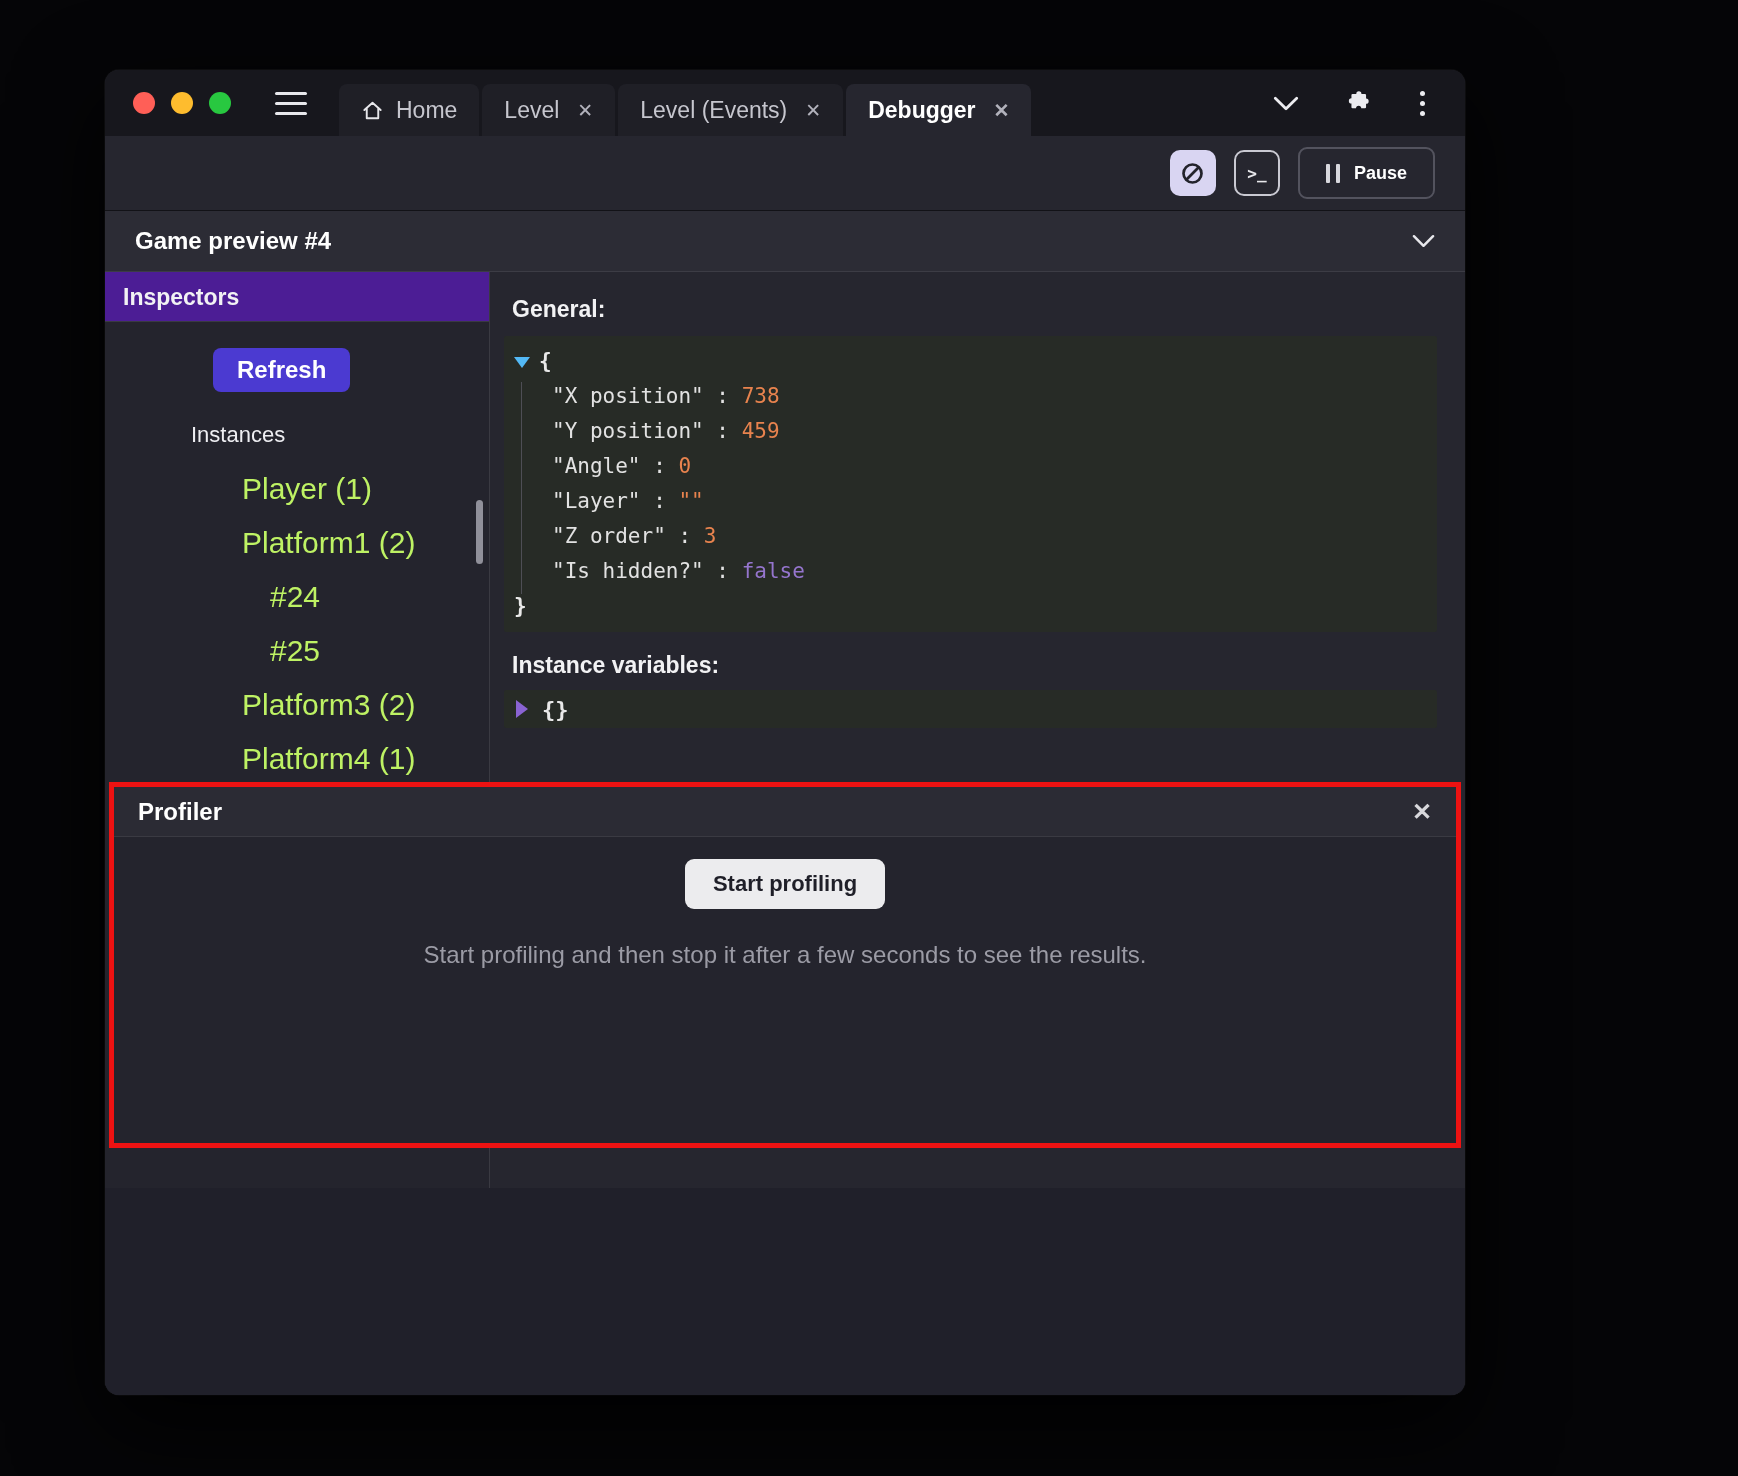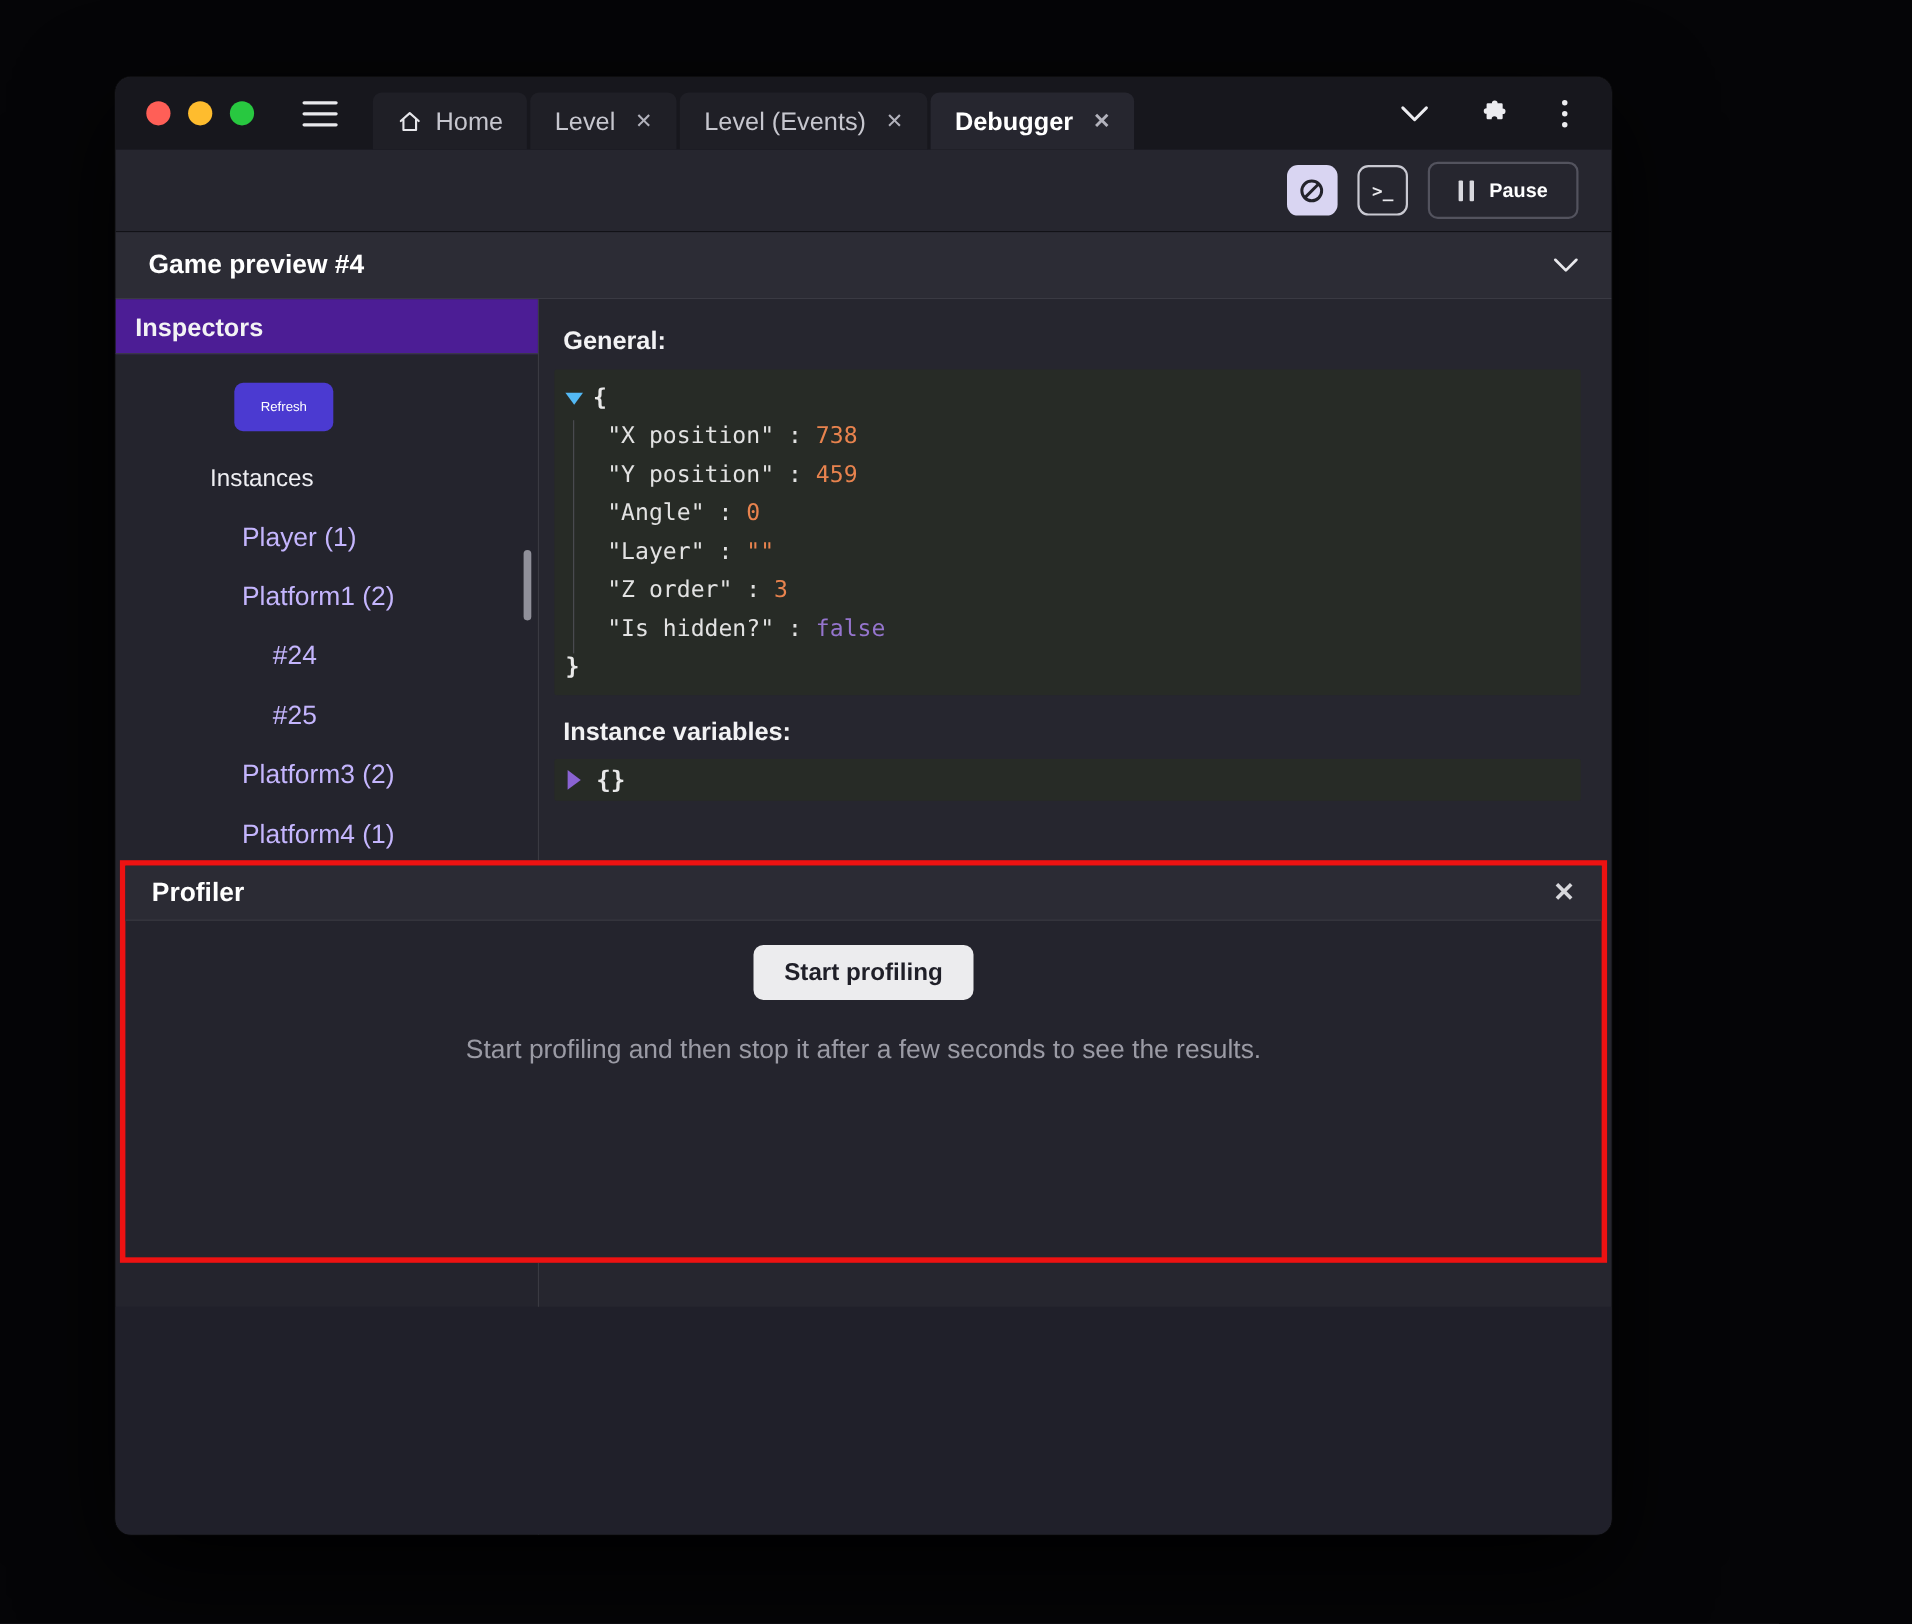--- a/index.html
+++ b/index.html
@@ -123,36 +123,37 @@
     font-size: 23px; font-weight: 600;
   }
   .sidebar-body { position: relative; flex: 1; padding-top: 26px; }
   .refresh-btn {
     display: block;
     margin-left: 108px;
     height: 44px;
     padding: 0 24px;
     background: #4b3ad1;
     color: #ffffff;
-    font-size: 12px; font-weight: normal;
+    font-size: 24px; font-weight: bold;
     font-family: "Liberation Sans", sans-serif;
     border: none; border-radius: 8px;
     cursor: pointer;
   }
   .tree-root {
     margin-top: 16px;
     height: 54px; line-height: 54px;
     padding-left: 86px;
     color: #eeeef2; font-size: 22px;
     cursor: pointer;
   }
   .tree-item {
     height: 54px; line-height: 54px;
-    color: #c4b5fd; font-size: 24px;
-    cursor: pointer;
+    color: #bef264; font-size: 30px;
+    cursor: pointer;
+    margin-left: 22px;
   }
   .tree-item.indent1 { padding-left: 115px; }
   .tree-item.indent2 { padding-left: 143px; }
   .sidebar-scrollbar {
     position: absolute;
     right: 6px; top: 178px;
     width: 7px; height: 64px;
     background: #90909a;
     border-radius: 4px;
     cursor: grab;

